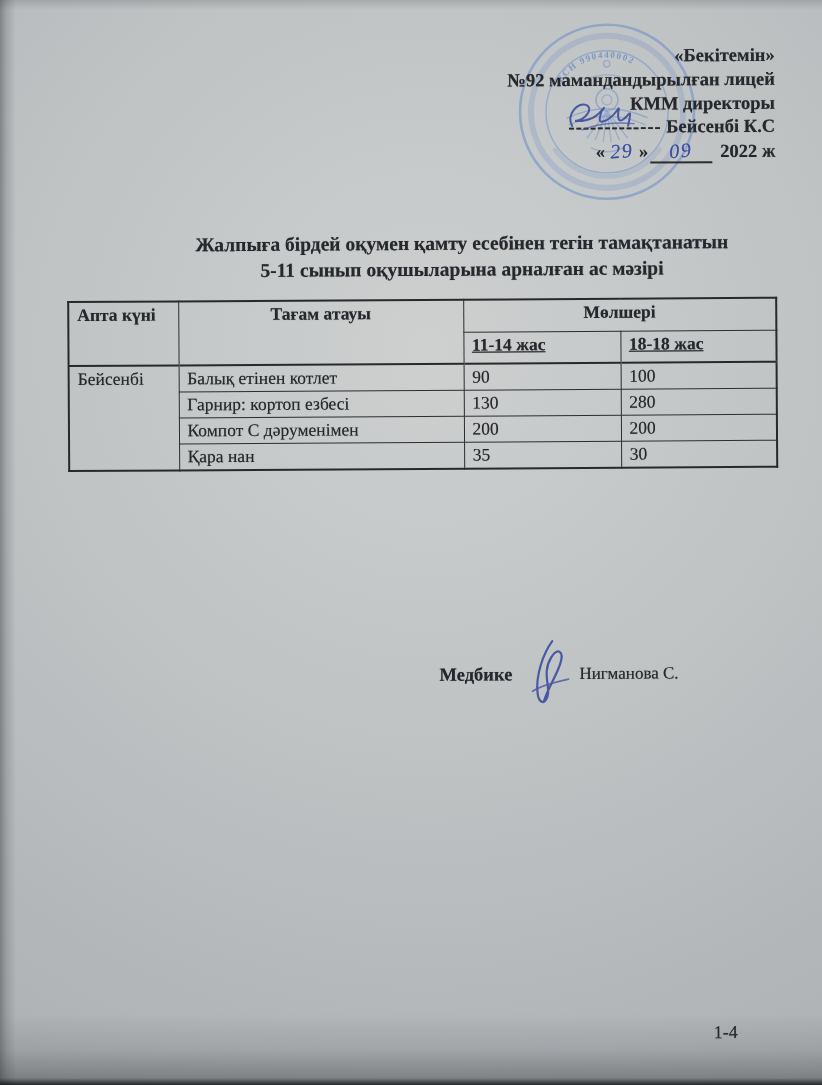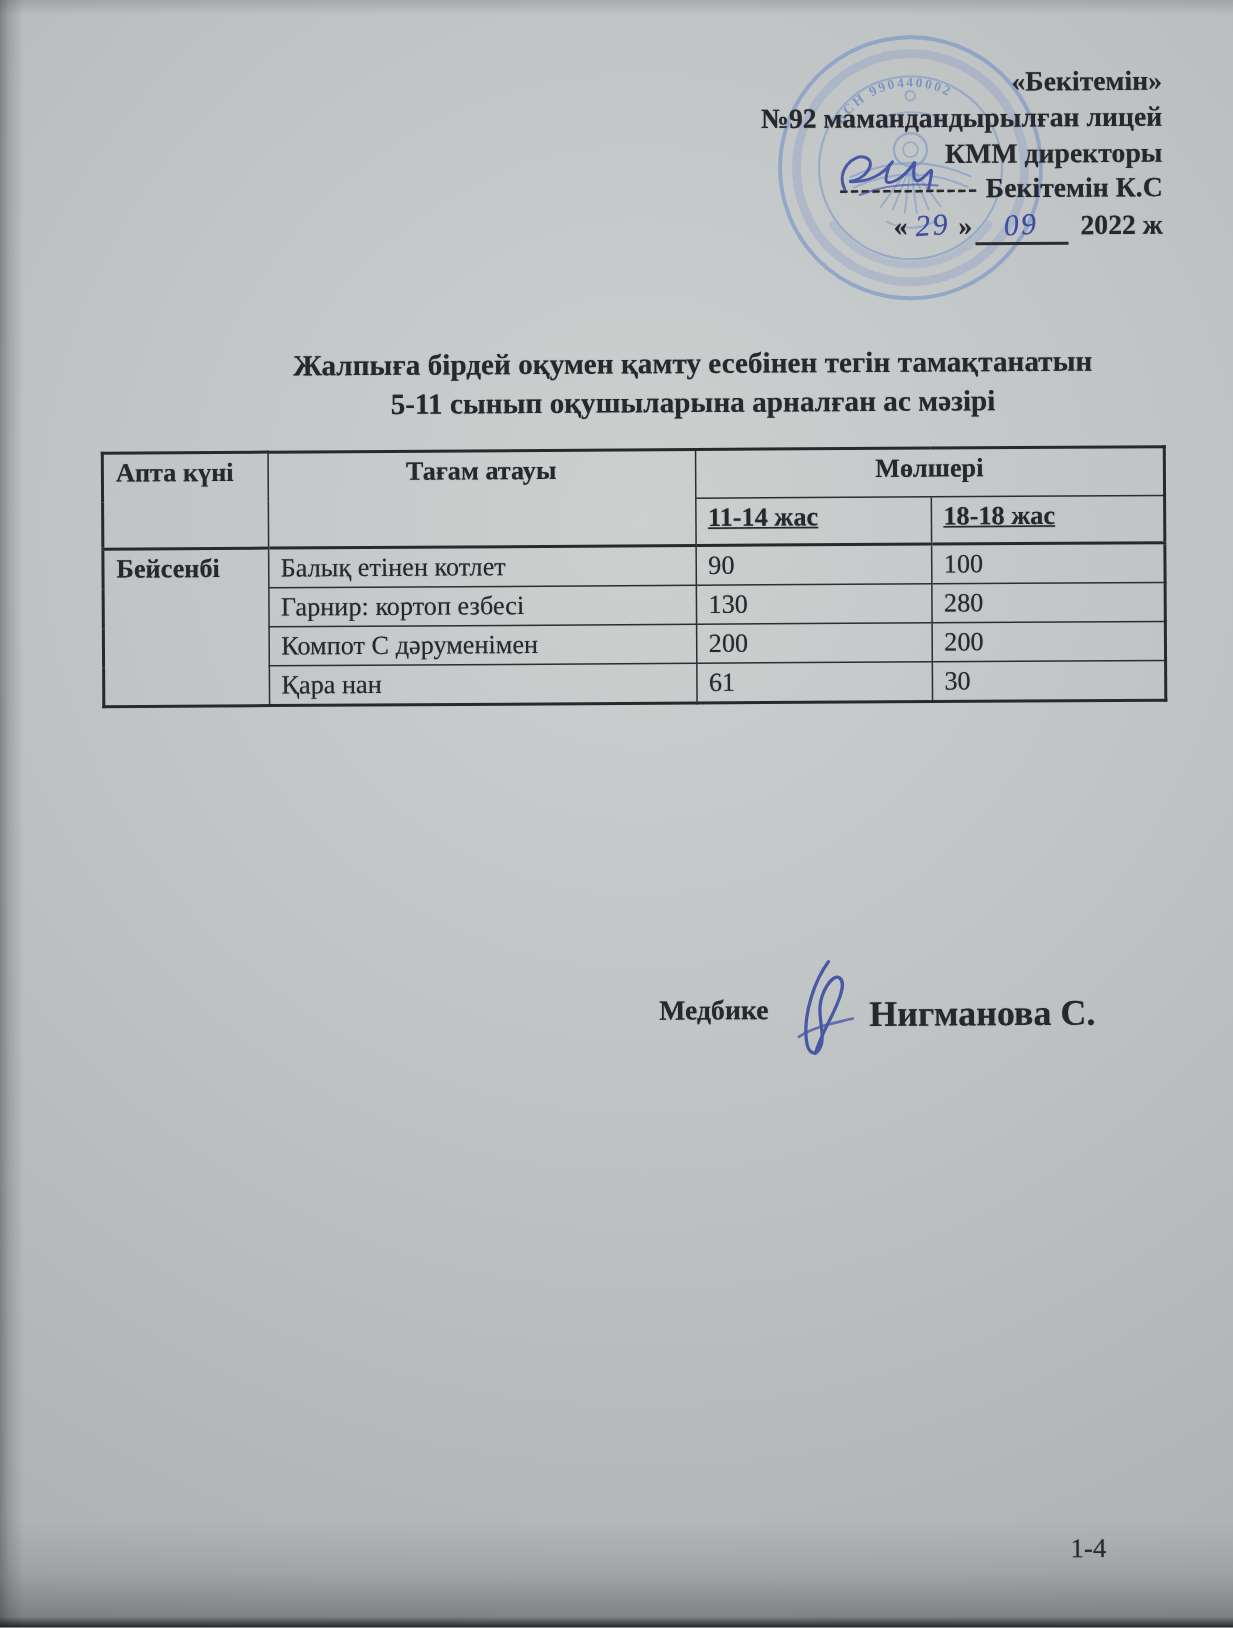--- a/index.html
+++ b/index.html
@@ -45,26 +45,26 @@
     width:708px;font-size:17.5px;table-layout:fixed;border:2.6px solid #27292d;}
   .menu-table th,.menu-table td{border:1.6px solid #2c2e32;padding:2px 8px;vertical-align:top;
     text-align:left;overflow:hidden;white-space:nowrap;}
   .menu-table th{font-weight:bold;}
   .menu-table td{font-weight:normal;}
   .menu-table .c{text-align:center;}
   .menu-table tr.hrow1 th{height:27px;}
   .menu-table tr.hrow2 th{height:26px;border-bottom:2.6px solid #27292d;text-decoration:underline;}
   .menu-table th.span2{border-bottom:2.6px solid #27292d;}
   .menu-table tbody tr{height:24px;}
-  .menu-table td.day-cell{font-weight:bold;}
+  .menu-table td.day-cell{font-weight:normal;}
 
   
   .sig-role{position:absolute;left:438px;top:665px;z-index:2;font-weight:bold;font-size:18.5px;}
   .nurse-sig{position:absolute;left:521px;top:636px;z-index:3;width:54px;height:76px;}
-  .sig-name{position:absolute;left:578px;top:665px;z-index:2;font-weight:bold;font-size:24px;}
+  .sig-name{position:absolute;left:578px;top:665px;z-index:2;font-weight:normal;font-size:17px;}
 
   
   .page-num{position:absolute;left:710px;top:1024px;z-index:2;font-size:18px;}
 </style>
 </head>
 <body>
 
 <div class="photo">
   <div class="content">
 
@@ -99,21 +99,21 @@
         <span class="sig-wrap">
           <span class="dashes">-------------</span>
           <svg class="dir-sig" viewBox="0 0 82 46">
             <g fill="none" stroke="#3e4da0" stroke-width="2" stroke-linecap="round" opacity="0.9">
               <path d="M10 32 C4 20 16 8 24 11 C32 14 24 26 13 27 C26 28 36 22 42 14"></path>
               <path d="M40 16 C37 25 35 31 45 26 C52 22 54 18 57 14 C55 24 56 30 62 25 C68 20 70 14 66 32"></path>
               <path d="M20 36 C34 30 52 28 72 30" stroke-width="1.4" opacity="0.7"></path>
             </g>
           </svg>
         </span>
-        <span>Бекітемін К.С</span>
+        <span>Бейсенбі К.С</span>
       </div>
       <div class="date-line">
         <span class="q">«</span><span class="day-slot"><span class="hand">29</span></span><span class="q">»</span><span class="month-slot"><span class="hand">09</span></span><span>2022 ж</span>
       </div>
     </div>
 
     <div class="doc-title txt">
       <div>Жалпыға бірдей оқумен қамту есебінен тегін тамақтанатын</div>
       <div>5-11 сынып оқушыларына арналған ас мәзірі</div>
     </div>
@@ -148,21 +148,21 @@
           <td>130</td>
           <td>280</td>
         </tr>
         <tr>
           <td>Компот С дәруменімен</td>
           <td>200</td>
           <td>200</td>
         </tr>
         <tr>
           <td>Қара нан</td>
-          <td>61</td>
+          <td>35</td>
           <td>30</td>
         </tr>
       </tbody>
     </table>
 
     <div class="sig-role txt">Медбике</div>
     <svg class="nurse-sig" viewBox="0 0 54 76">
       <g fill="none" stroke="#3e4da0" stroke-width="2.2" stroke-linecap="round" opacity="0.9">
         <path d="M30 6 C21 18 13 40 15 58 C16 68 22 70 25 61 C28 50 19 38 29 22 C35 12 42 16 38 28 C34 41 25 53 21 67"></path>
         <path d="M10 56 C20 49 34 47 46 44" stroke-width="1.8" opacity="0.8"></path>

